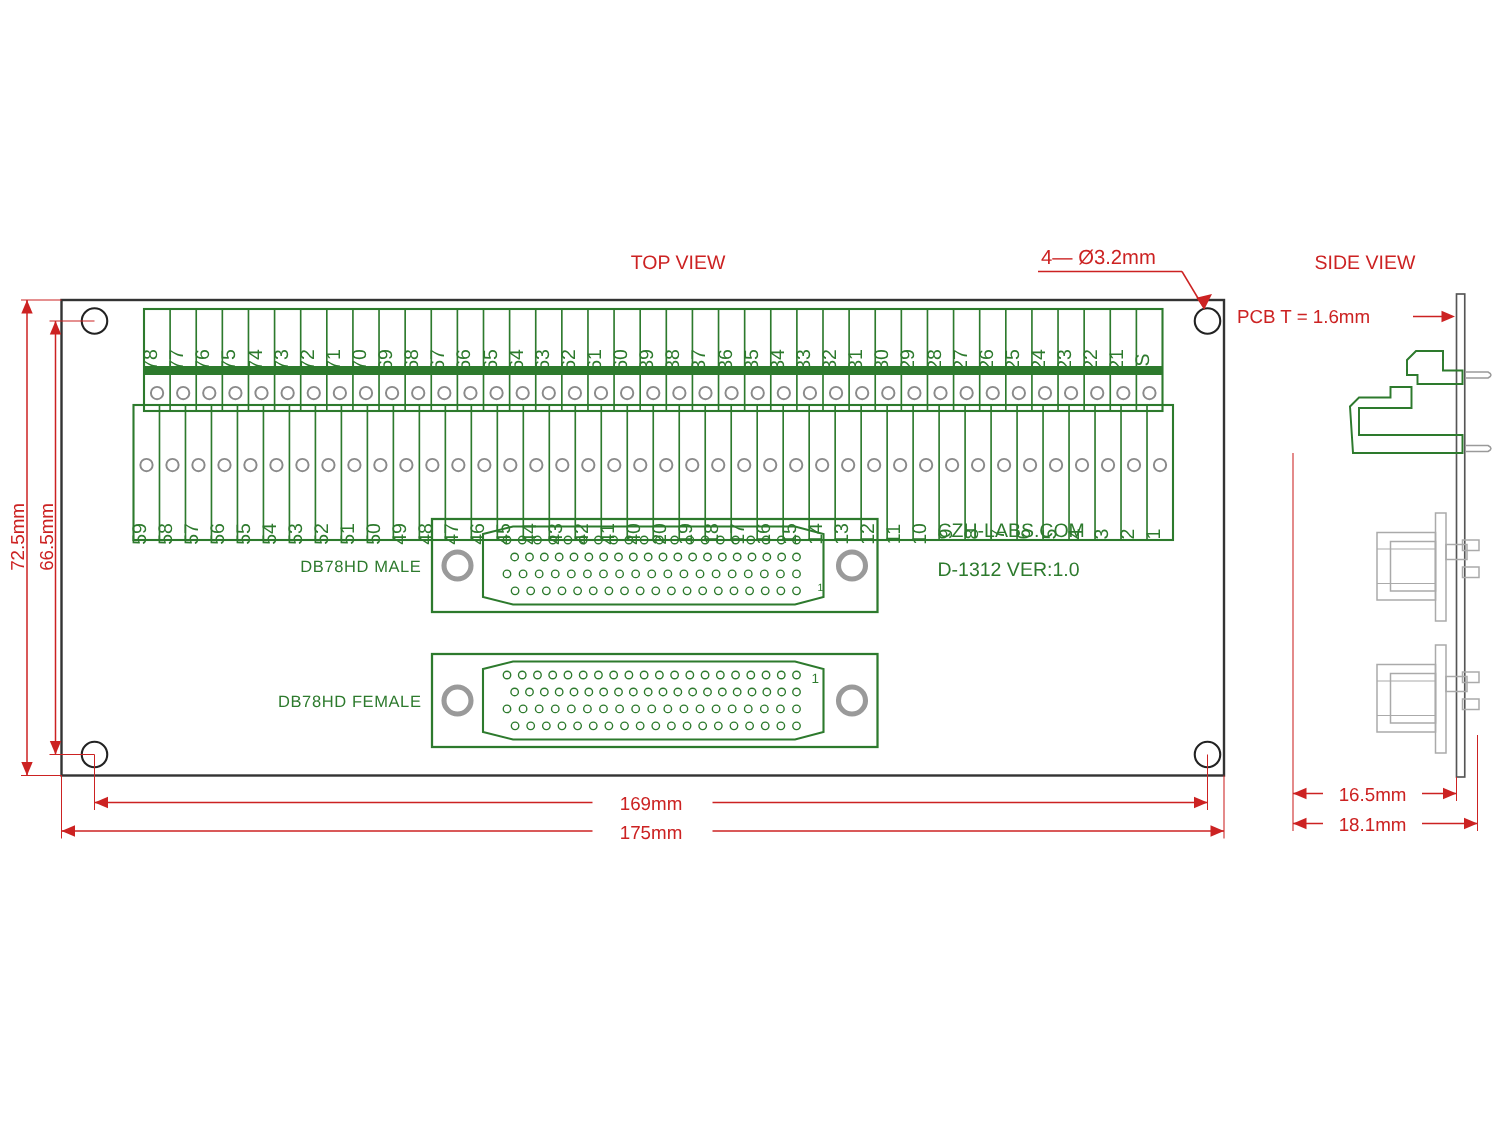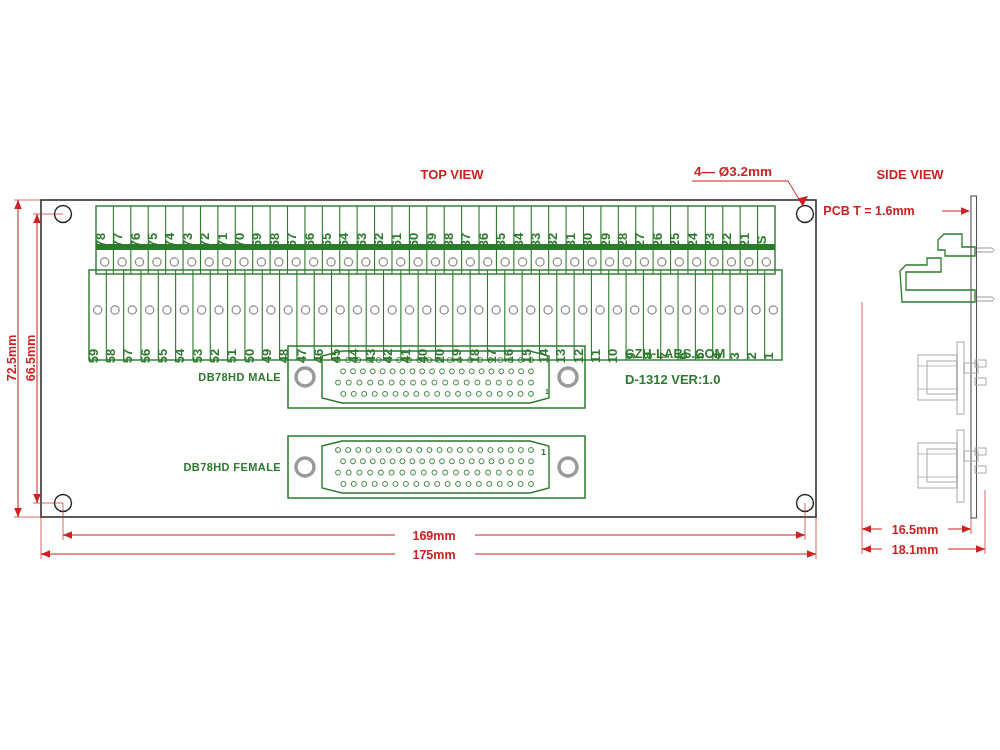--- a/index.html
+++ b/index.html
@@ -1,17 +1,17 @@
 <!DOCTYPE html>
 <html><head>
 <meta charset="utf-8">
 <style>
   html,body{margin:0;padding:0;background:#ffffff;}
   body{width:1000px;height:750px;overflow:hidden;font-family:"Liberation Sans",sans-serif;}
-  #stage{position:relative;width:864px;height:750px;font-weight:bold;}
+  #stage{position:relative;width:864px;height:750px;}
   svg{display:block;}
 </style>
 </head>
 <body>
 
 <div id="stage">
 <svg id="svgroot" width="1000" height="750" viewBox="0 0 1000 750">
 
   <text id="t-topview" x="452" y="179" font-size="13" fill="#cc2222" font-family="Liberation Sans, sans-serif" text-anchor="middle">TOP VIEW</text>
 

